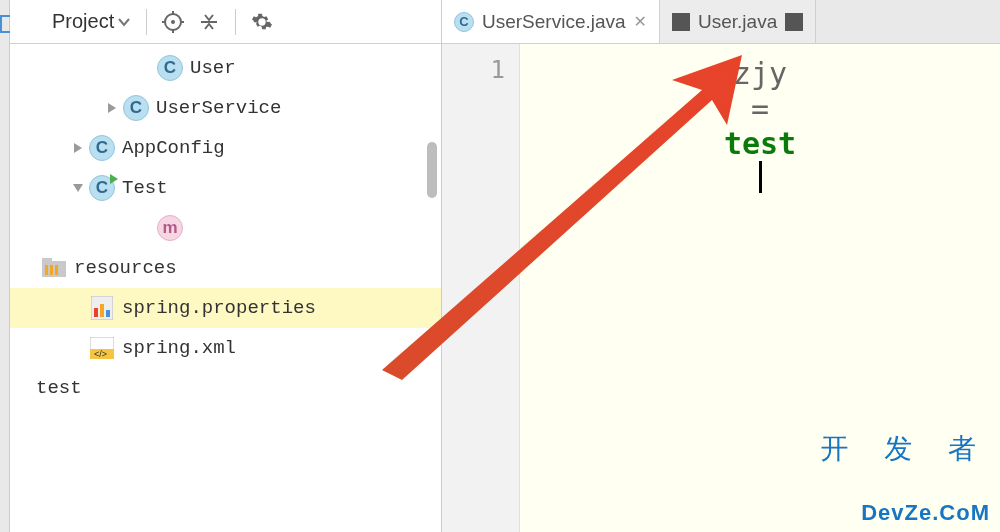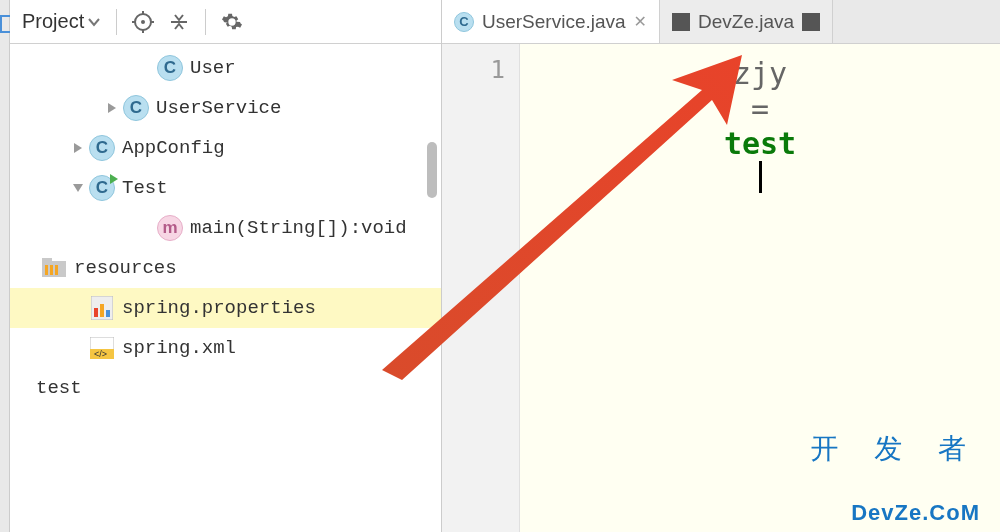--- a/index.html
+++ b/index.html
@@ -1,20 +1,20 @@
 <!DOCTYPE html>
 <html><head>
 <meta charset="utf-8">
 <style>
 * { box-sizing: border-box; margin: 0; padding: 0; }
 body { font-family: -apple-system, "Helvetica Neue", Arial, sans-serif; font-size: 20px; color: #333; background: #fff; width: 1000px; height: 532px; overflow: hidden; position: relative; }
 .container { display: flex; width: 100%; height: 100%; }
 .sidebar { width: 432px; height: 100%; background: #fff; border-right: 1px solid #ccc; position: relative; display: flex; flex-direction: column; }
 .toolbar { display: flex; align-items: center; height: 44px; border-bottom: 1px solid #d0d0d0; padding: 0 6px; gap: 4px; }
-.toolbar-title { font-weight: 500; padding: 0 6px; display: flex; align-items: center; gap: 4px; }
+.toolbar-title { font-weight: 500; padding: 0 6px; display: flex; align-items: center; gap: 4px; margin-left: 30px; }
 .toolbar-sep { width: 1px; height: 26px; background: #ccc; margin: 0 6px; }
 .icon-btn { width: 32px; height: 32px; display: flex; align-items: center; justify-content: center; color: #666; }
 .tree { flex: 1; overflow: hidden; padding-top: 4px; position: relative; }
 .tree-row { display: flex; align-items: center; height: 40px; padding-left: 6px; white-space: nowrap; }
 .tree-row.selected { background: #fef9c3; }
 .indent { display: inline-block; }
 .arrow { width: 20px; height: 20px; display: inline-flex; align-items: center; justify-content: center; }
 .arrow svg { fill: #999; }
 .node-icon { width: 28px; height: 28px; display: inline-flex; align-items: center; justify-content: center; margin-right: 6px; }
 .c-badge { width: 26px; height: 26px; border-radius: 50%; background: #b9dff0; color: #2f6a8f; font-weight: 700; font-size: 17px; display: flex; align-items: center; justify-content: center; border: 1px solid #8fc6dd; }
@@ -29,21 +29,21 @@
 .tab .sq { width: 18px; height: 18px; background: #555; }
 .editor-body { flex: 1; display: flex; background: #fff; }
 .gutter { width: 78px; background: #f2f2f2; border-right: 1px solid #e0e0e0; text-align: right; padding: 12px 14px 0 0; color: #999; font-family: Menlo, Consolas, monospace; font-size: 24px; }
 .code { flex: 1; padding: 12px 14px; font-family: Menlo, Consolas, monospace; font-size: 30px; background: #fffff2; position: relative; }
 .code-line { display: flex; align-items: center; flex-direction: column; }
 .tok-key { color: #666; }
 .tok-eq { color: #666; margin: 0 10px; }
 .tok-val { color: #0a7a0a; font-weight: 700; }
 .cursor { display: inline-block; width: 3px; height: 32px; background: #000; margin-left: 1px; vertical-align: middle; }
 .arrow-overlay { position: absolute; left: 372px; top: 50px; width: 380px; height: 330px; pointer-events: none; }
-.watermark { position: absolute; right: 20px; bottom: 6px; text-align: right; }
+.watermark { position: absolute; right: 10px; bottom: 6px; text-align: right; }
 .watermark .cn { color: #1776c3; font-size: 28px; letter-spacing: 14px; font-weight: 400; }
 .watermark .en { color: #1776c3; font-size: 22px; font-weight: 600; letter-spacing: 1px; margin-top: 32px; }
 .side-edge { width: 10px; height: 100%; background: #e9e9e9; border-right: 1px solid #ccc; }
 .lead-icon { width: 18px; height: 28px; display: flex; align-items: center; }
 .run-marker { position: relative; }
 .run-marker::after { content: ""; position: absolute; right: -4px; top: -2px; width: 0; height: 0; border-left: 8px solid #4caf50; border-top: 5px solid transparent; border-bottom: 5px solid transparent; }
 </style>
 </head>
 <body>
 
@@ -137,21 +137,20 @@
             <span class="c-badge run-marker">C</span>
           </span>
           <span class="node-label">Test</span>
         </div>
         <div class="tree-row">
           <span class="indent" style="width:120px"></span>
           <span class="arrow"></span>
           <span class="node-icon">
             <span class="m-badge">m</span>
           </span>
-          <span class="node-label">main(String[]):void</span>
         </div>
         <div class="tree-row">
           <span class="indent" style="width:4px"></span>
           <span class="arrow"></span>
           <span class="node-icon">
             <svg width="24" height="20">
               <rect x="0" y="3" width="24" height="16" fill="#c9c9c9"></rect>
               <rect x="0" y="0" width="10" height="6" fill="#c9c9c9"></rect>
               <rect x="3" y="7" width="3" height="10" fill="#f5a623"></rect>
               <rect x="8" y="7" width="3" height="10" fill="#f5a623"></rect>
@@ -195,21 +194,21 @@
 
   <div class="editor-area">
     <div class="tabs">
         <div class="tab active">
           <span class="c-badge" style="width:20px;height:20px;font-size:13px">C</span>
           <span>UserService.java</span>
           <span class="close">✕</span>
         </div>
         <div class="tab">
           <span class="sq"></span>
-          <span>DevZe.java</span>
+          <span>User.java</span>
           <span class="sq"></span>
         </div>
       </div>
     <div class="editor-body">
       <div class="gutter">
         <div>1</div>
       </div>
       <div class="code">
         <div class="code-line">
           <span class="tok-key">zjy</span>

